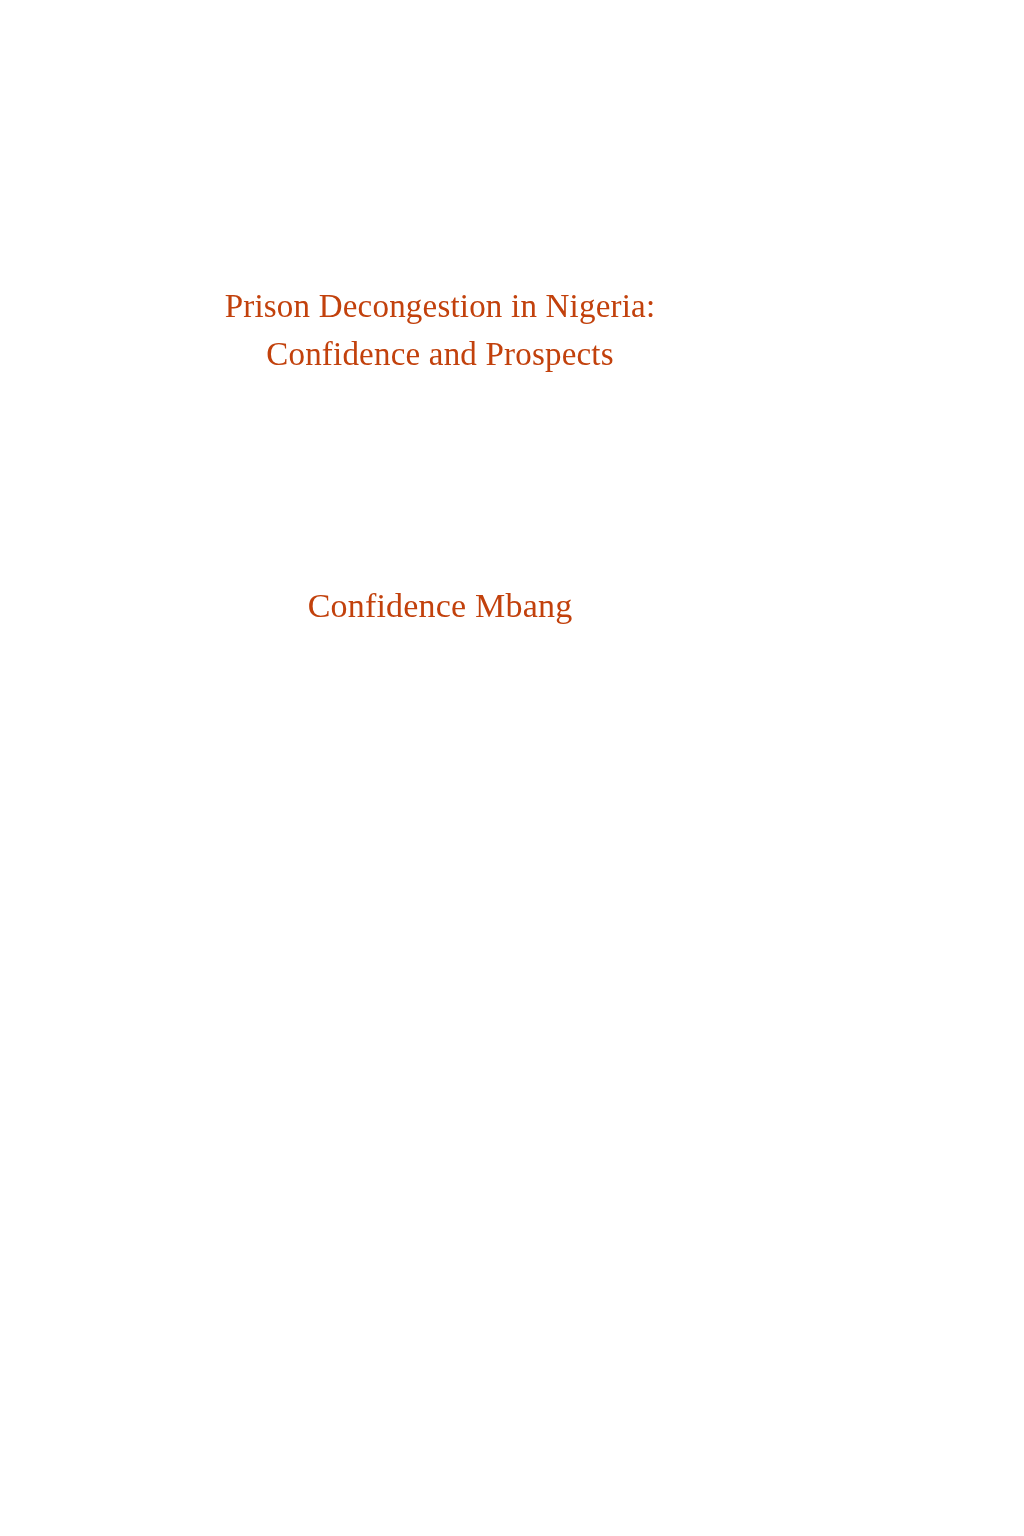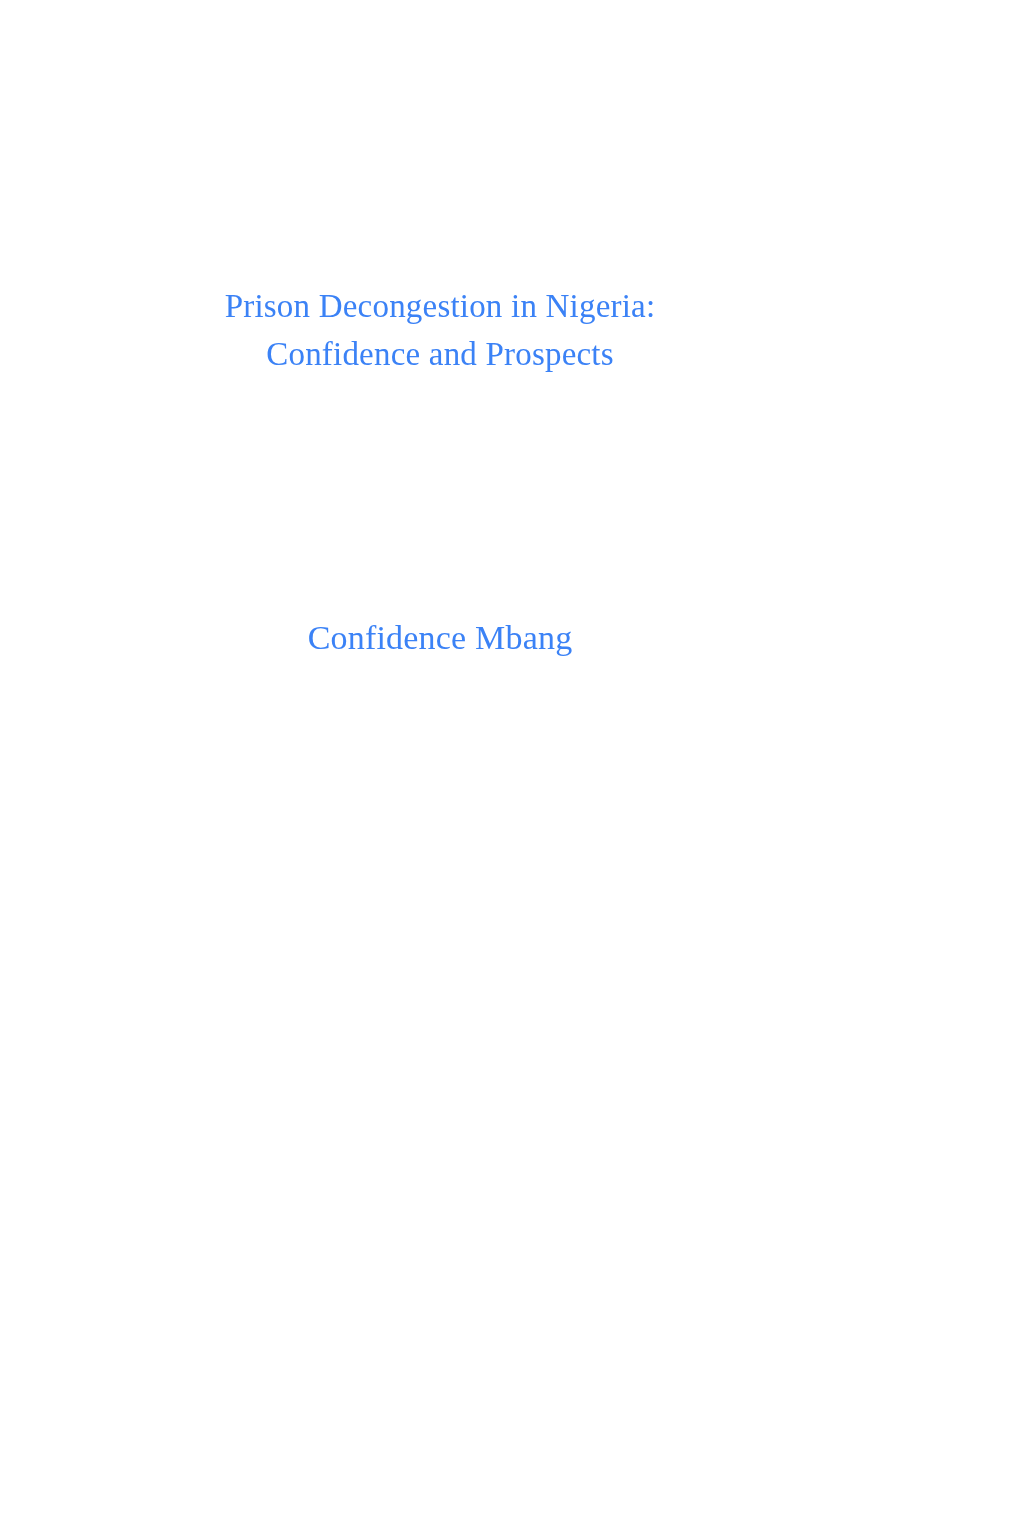--- a/index.html
+++ b/index.html
@@ -7,38 +7,38 @@
     padding: 0;
     background: #ffffff;
   }
   .page {
     position: relative;
     width: 880px;
     height: 1536px;
     background: #ffffff;
     overflow: hidden;
     font-family: "Liberation Serif", "DejaVu Serif", serif;
-    color: #3b82f6;
+    color: #c2410c;
   }
   .title-block {
     position: absolute;
     top: 282px;
     left: 0;
     width: 100%;
     text-align: center;
   }
   .title-line {
     font-size: 33px;
     line-height: 48px;
     font-weight: 400;
     letter-spacing: 0.2px;
   }
   .author-block {
     position: absolute;
-    top: 616px;
+    top: 584px;
     left: 0;
     width: 100%;
     text-align: center;
   }
   .author-name {
     font-size: 34px;
     line-height: 44px;
     font-weight: 400;
     letter-spacing: 0.2px;
   }

